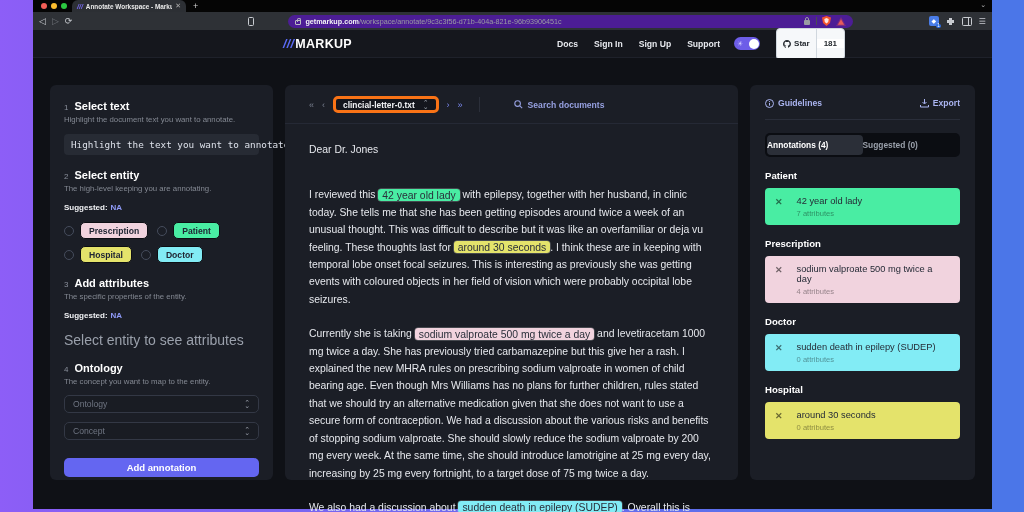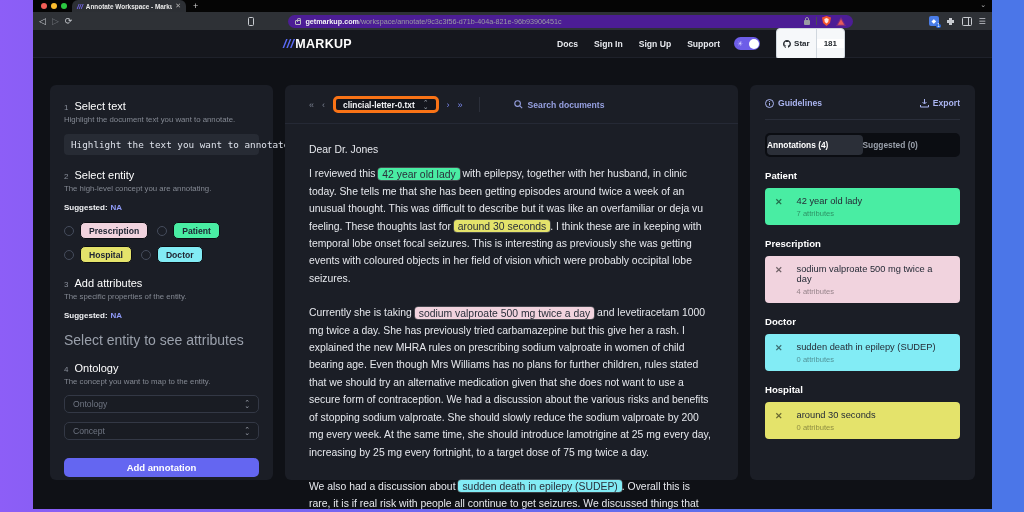--- a/index.html
+++ b/index.html
@@ -68,21 +68,21 @@
   .app-main { flex:1; display:flex; padding:27px 16px 0 17px; gap:12px; background:#0f1116; }
   .panel { background:#1b1e26; border-radius:6px; height:395px; }
   .left-panel { width:223px; flex:none; padding:15px 14px; }
   .center-panel { width:453px; flex:none; display:flex; flex-direction:column; }
   .right-panel { width:225px; flex:none; padding:13px 15px; }
 
   
   .step-title { display:flex; align-items:baseline; gap:6px; margin-top:14px; }
   .step-title:first-child { margin-top:0; }
   .step-num { color:#8a8f9b; font-size:8px; }
-  .step-name { color:#fff; font-size:11px; font-weight:normal; }
+  .step-name { color:#fff; font-size:11px; font-weight:bold; }
   .step-desc { color:#84899333; font-size:7.8px; color:#848993; margin-top:3px; }
   .mono-box { margin-top:10px; background:#272b34; border-radius:4px; padding:5px 7px;
     font-family:"DejaVu Sans Mono", monospace; font-size:9.3px; color:#dde1ea; white-space:nowrap; }
   .suggested { margin-top:10px; font-size:8px; font-weight:bold; color:#f0f1f4; }
   .suggested b { color:#8f9af8; margin-left:3px; }
   .chips { display:flex; flex-wrap:wrap; gap:7px 9px; margin-top:10px; align-items:center; }
   .chip-wrap { display:flex; align-items:center; gap:6px; }
   .radio { width:10px; height:10px; border:1px solid #454c5c; border-radius:50%; flex:none; }
   .chip { font-size:8.6px; color:#202634; padding:2.5px 8px; border-radius:5px;
     border:1px solid #0c0e13; font-weight:bold; }
@@ -99,21 +99,21 @@
     border-bottom:1px solid #252935; }
   .pag { color:#7a8090; font-size:9px; }
   .pag.accent { color:#7d8af2; }
   .file-select { background:#14161d; border:3px solid #f97316; border-radius:5px; height:17px;
     display:flex; align-items:center; gap:8px; padding:0 7px; }
   .file-select .fname { color:#f0f1f4; font-size:8.4px; font-weight:bold; }
   .vdiv { width:1px; height:15px; background:#2b2f3a; margin:0 8px; }
   .search { display:flex; align-items:center; gap:5px; margin-left:18px; }
   .search-label { color:#96a0e0; font-size:8.6px; font-weight:bold; }
   .doc-body { padding:17px 24px; color:#e6e8ed; font-size:10.4px; line-height:17.4px; }
-  .doc-salutation { margin-bottom:7px; }
+  .doc-salutation { margin-bottom:28px; }
   .doc-paragraph { margin-bottom:17px; }
   .hl { padding:0.5px 4px; border-radius:3px; color:#2a2f3a; box-shadow:0 0 0 0.5px rgba(255,255,255,.38); }
 
   
   .rp-top { display:flex; align-items:center; justify-content:space-between;gap:32px; }
   .rp-link { display:flex; align-items:center; gap:4px; color:#aab4f0; font-size:8.6px; font-weight:bold; }
   .rp-divider { height:1px; background:#2a2e3a; margin:11px 0 13px; }
   .rp-tabs { background:#0b0d12; border-radius:5px; display:flex; padding:2px; }
   .rp-tab { flex:1; font-size:8.4px; font-weight:bold; color:#9aa0ab;
     padding:5px 0; border-radius:4px; }
@@ -215,21 +215,21 @@
           <span class="step-num">1</span>
           <span class="step-name">Select text</span>
         </div>
       <div class="step-desc">Highlight the document text you want to annotate.</div>
       <div class="mono-box">Highlight the text you want to annotate.</div>
 
       <div class="step-title">
           <span class="step-num">2</span>
           <span class="step-name">Select entity</span>
         </div>
-      <div class="step-desc">The high-level concept you are annotating.</div>
+      <div class="step-desc">The high-level keeping you are annotating.</div>
       <div class="suggested"><span>Suggested:</span><b>NA</b></div>
       <div class="chips">
           <div class="chip-wrap">
             <span class="radio"></span>
             <span class="chip" style="background: rgb(241, 211, 222);">Prescription</span>
           </div>
           <div class="chip-wrap">
             <span class="radio"></span>
             <span class="chip" style="background: rgb(73, 237, 163);">Patient</span>
           </div>

